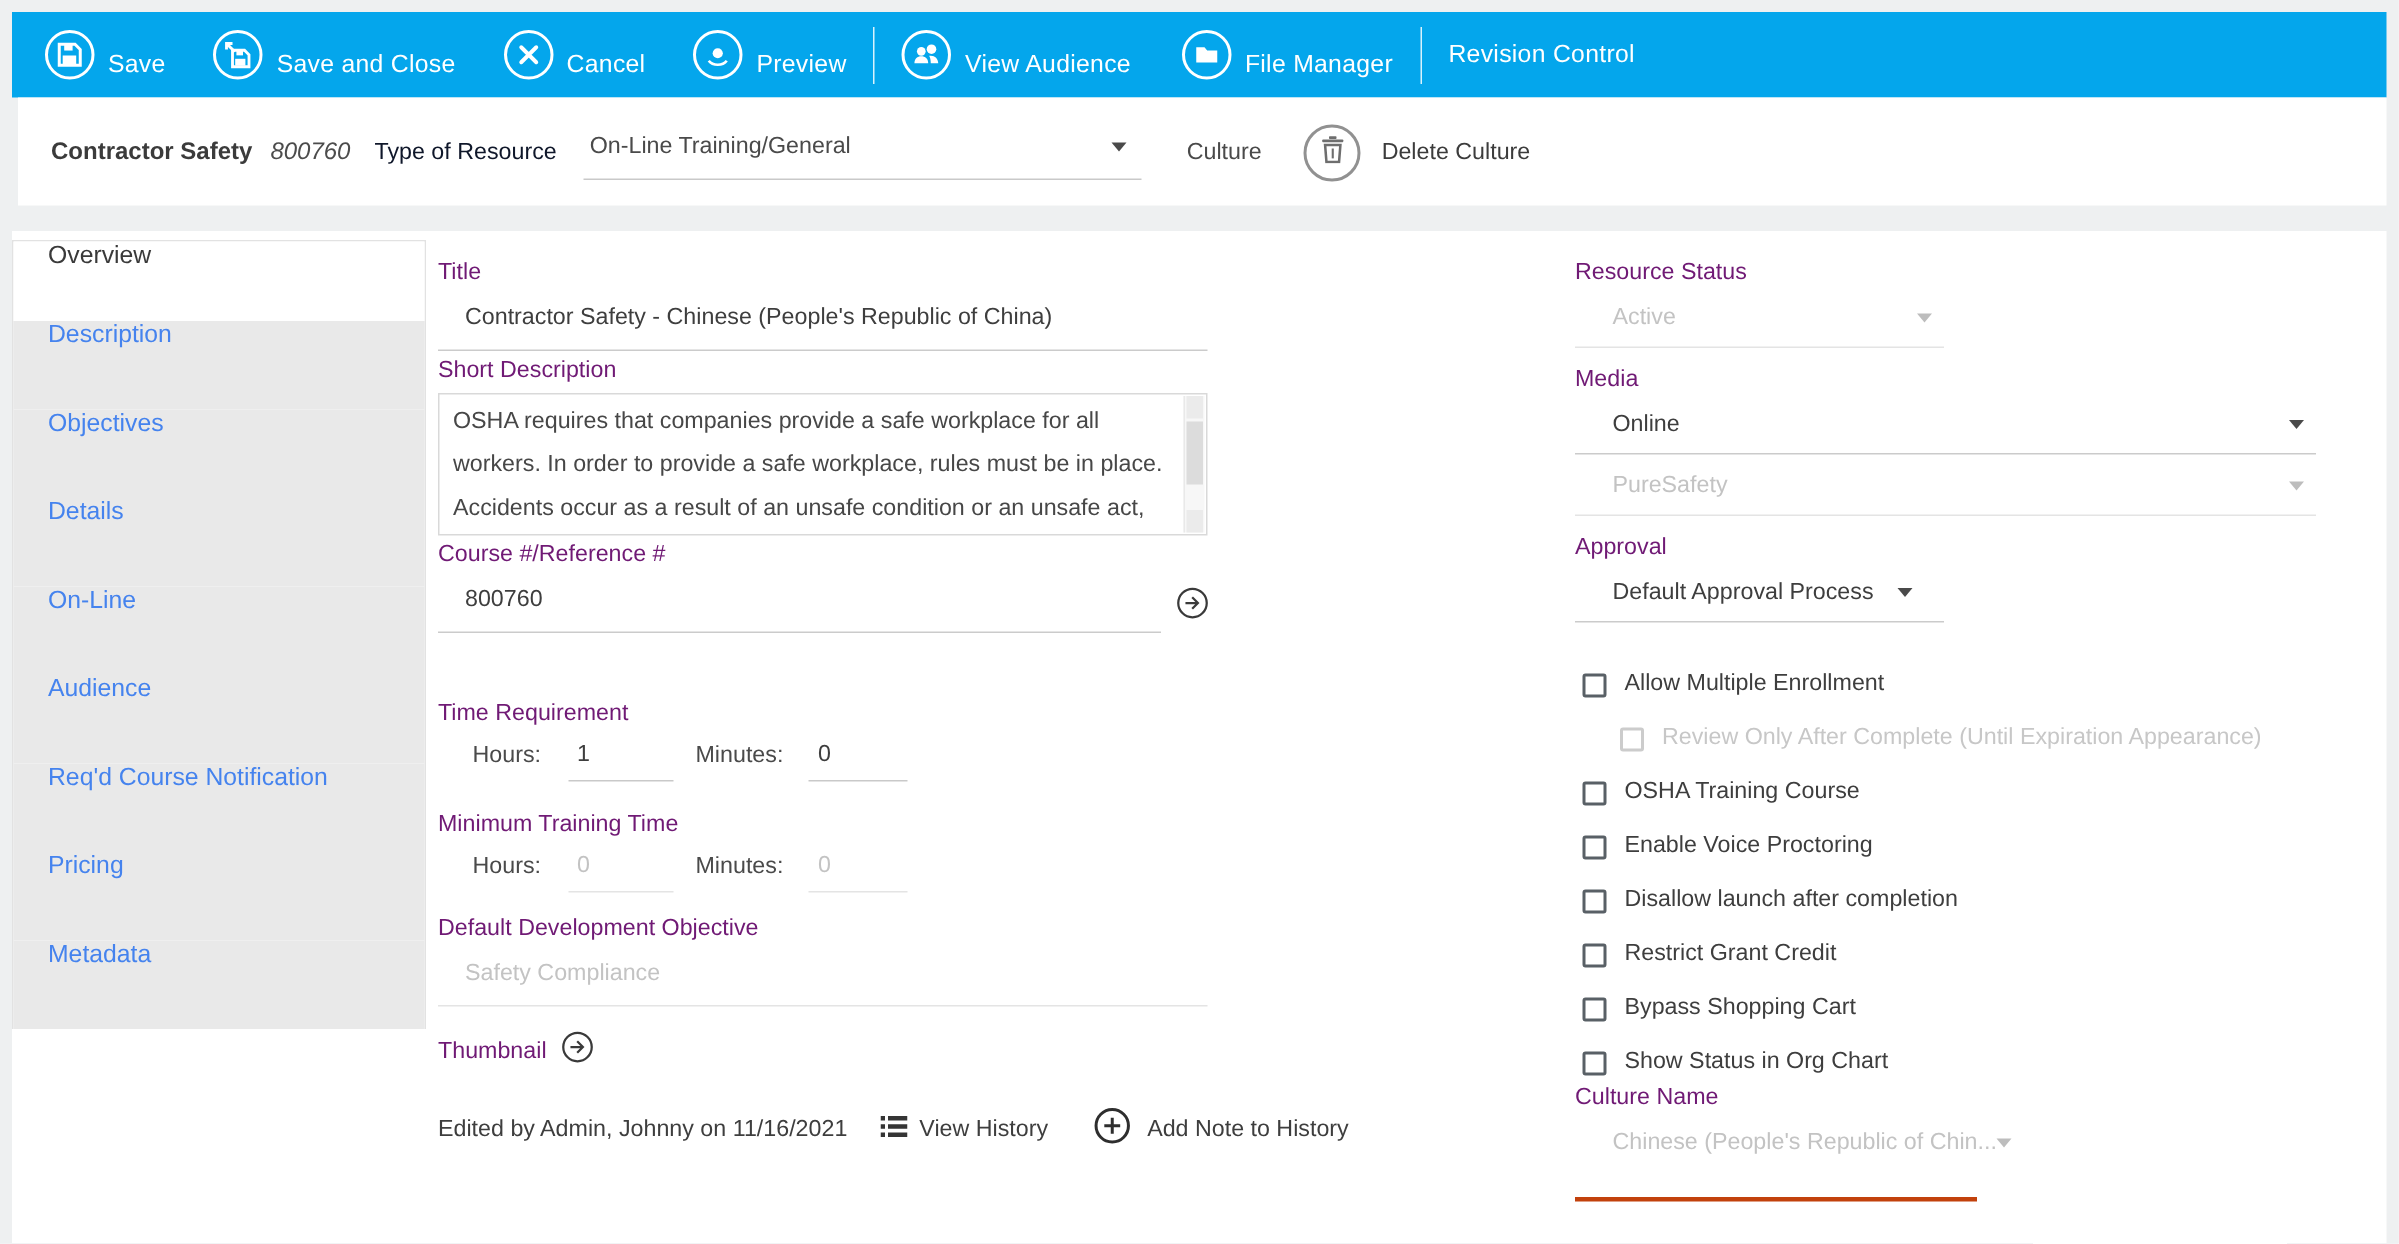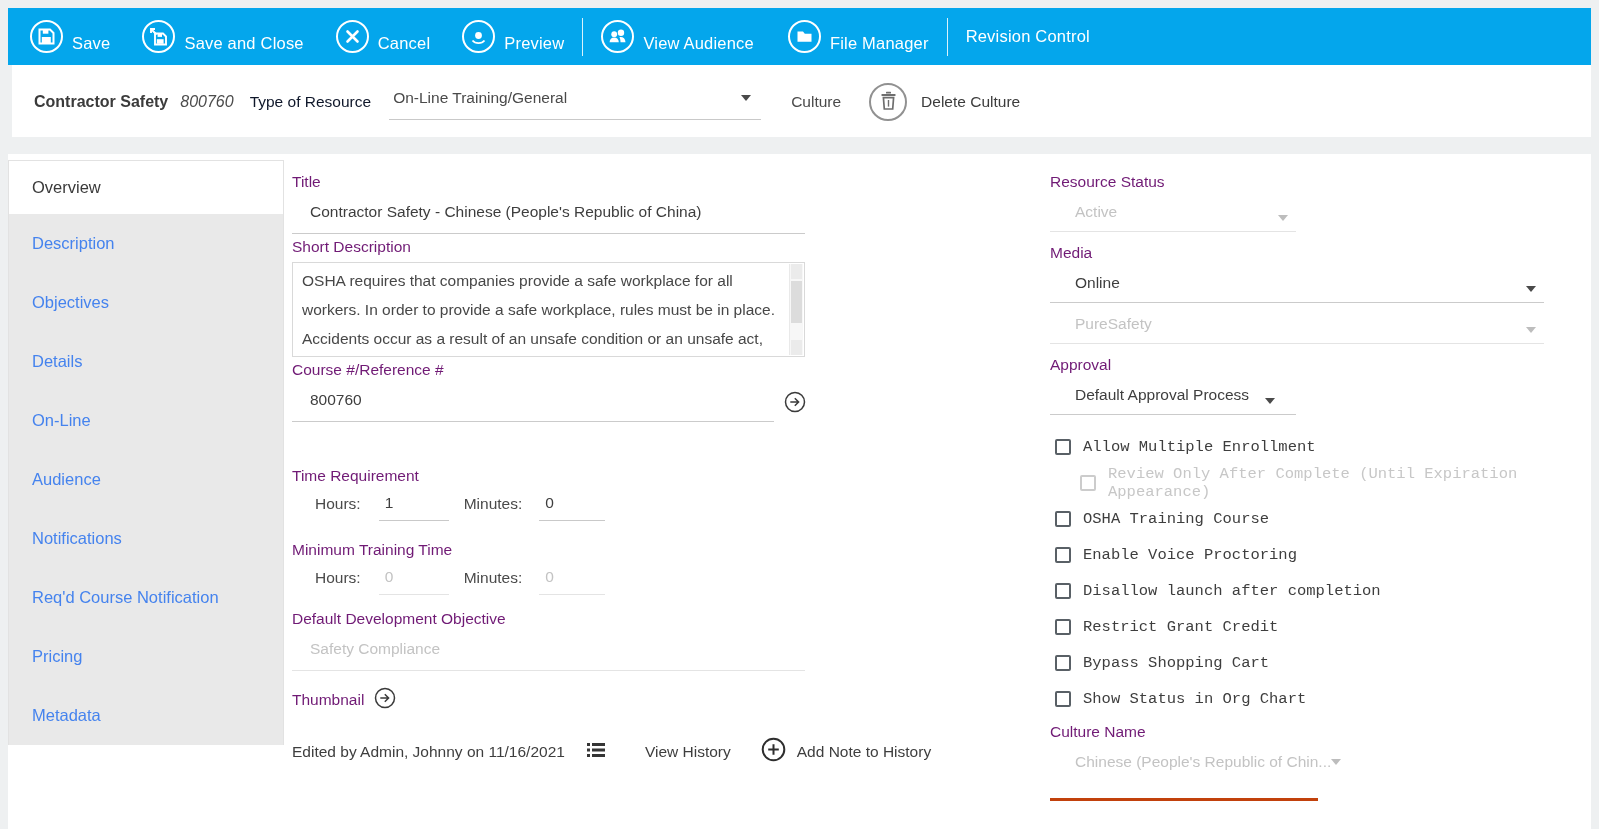--- a/index.html
+++ b/index.html
@@ -34,21 +34,21 @@
 
   .caret { display:inline-block; width:0; height:0; border-left:5px solid transparent;
            border-right:5px solid transparent; border-top:6.5px solid #4a4a4a; }
   .caret.gray { border-top-color:#bdbdbd; }
 
   
   .content { position:absolute; left:8px; top:154px; right:8px; bottom:0; background:#fff; }
 
   
   .sidebar { position:absolute; left:0; top:6px; width:276px; border:1px solid #e2e2e2; border-bottom:none; }
-  .side-item { height:59px; display:flex; align-items:center; padding-left:23px;
+  .side-item { height:59px; display:flex; align-items:flex-start; padding-left:23px;
                font-size:16.5px; color:#4583ee; background:#e9e9e9; cursor:pointer; }
   .side-item.active { height:53px; background:#fff; color:#3a3a3a; cursor:default; }
 
   
   .fld-label { font-size:15.5px; color:#701a75; }
   .u-row { border-bottom:1px solid #cbcbcb; }
   .u-row.disabled { border-bottom-color:#e4e4e4; }
   .val-dark { font-size:15.5px; color:#3e3e3e; }
   .val-gray { font-size:15.5px; color:#c3c3c3; }
 
@@ -75,35 +75,35 @@
   .time-input.m { width:66px; margin-left:17px; }
   .time-row .tlabel.m { margin-left:15px; }
   .time-row.disabled .time-input { color:#c3c3c3; border-bottom-color:#e4e4e4; }
   .mtt-label { margin-top:19px; }
   .ddo-label { margin-top:14px; }
   .ddo-row { margin-top:12px; padding:0 0 12px 18px; }
   .thumb-row { margin-top:16px; display:flex; align-items:center; }
   .thumb-row .fld-label { margin-right:10px; }
   .edited-row { margin-top:24px; display:flex; align-items:center; width:660px; }
   .edited-row .etext { font-size:15.5px; color:#3e3e3e; }
-  .hist-link { display:flex; align-items:center; margin-left:22px; cursor:pointer;gap:32px; }
+  .hist-link { display:flex; align-items:center; margin-left:22px; cursor:pointer; }
   .hist-link .lbl { font-size:15.5px; color:#3e3e3e; margin-left:8px; }
   .addnote-link { display:flex; align-items:center; margin-left:30px; cursor:pointer; }
   .addnote-link .lbl { font-size:15.5px; color:#3e3e3e; margin-left:11px; }
 
   
   .col-right { position:absolute; left:1042px; top:19px; width:494px; }
-  .dd-row { margin-top:12px; display:flex; align-items:flex-end; justify-content:space-between;
+  .dd-row { margin-top:12px; display:flex; align-items:center; justify-content:space-between;
             padding:0 8px 10px 25px; cursor:pointer; }
   .dd-row.short { width:246px; }
   .dd-row.inlinecaret { width:246px; justify-content:flex-start; }
   .dd-row.inlinecaret .caret { margin-left:16px; }
   .rt-label { margin-top:12px; }
   .cb-list { margin-top:14px; }
-  .cb-row { display:flex; align-items:center; height:36px; cursor:pointer;font-family:Liberation Mono, monospace; }
+  .cb-row { display:flex; align-items:flex-end; height:36px; cursor:pointer; }
   .cb-row .box { width:16px; height:16px; border:2px solid #596066; border-radius:2px;
                  margin:0 12px 0 5px; flex:0 0 auto; background:#fff; }
   .cb-row .cblbl { font-size:15.5px; color:#3e3e3e; }
   .cb-row.disabled .box { border-color:#cccccc; }
   .cb-row.disabled .cblbl { color:#c7c7c7; }
   .cb-row.indent { padding-left:25px; }
   .cn-label { margin-top:6px; }
   .cn-row { margin-top:12px; width:268px; display:flex; align-items:center;
             padding:0 0 27px 25px; border-bottom:3px solid #c2410c; }
   .cn-row .val-gray { white-space:nowrap; }
@@ -215,23 +215,20 @@
           <span>Objectives</span>
         </div>
       <div class="side-item">
           <span>Details</span>
         </div>
       <div class="side-item">
           <span>On-Line</span>
         </div>
       <div class="side-item">
           <span>Audience</span>
-        </div>
-      <div class="side-item">
-          <span>Notifications</span>
         </div>
       <div class="side-item">
           <span>Req'd Course Notification</span>
         </div>
       <div class="side-item">
           <span>Pricing</span>
         </div>
       <div class="side-item">
           <span>Metadata</span>
         </div>

